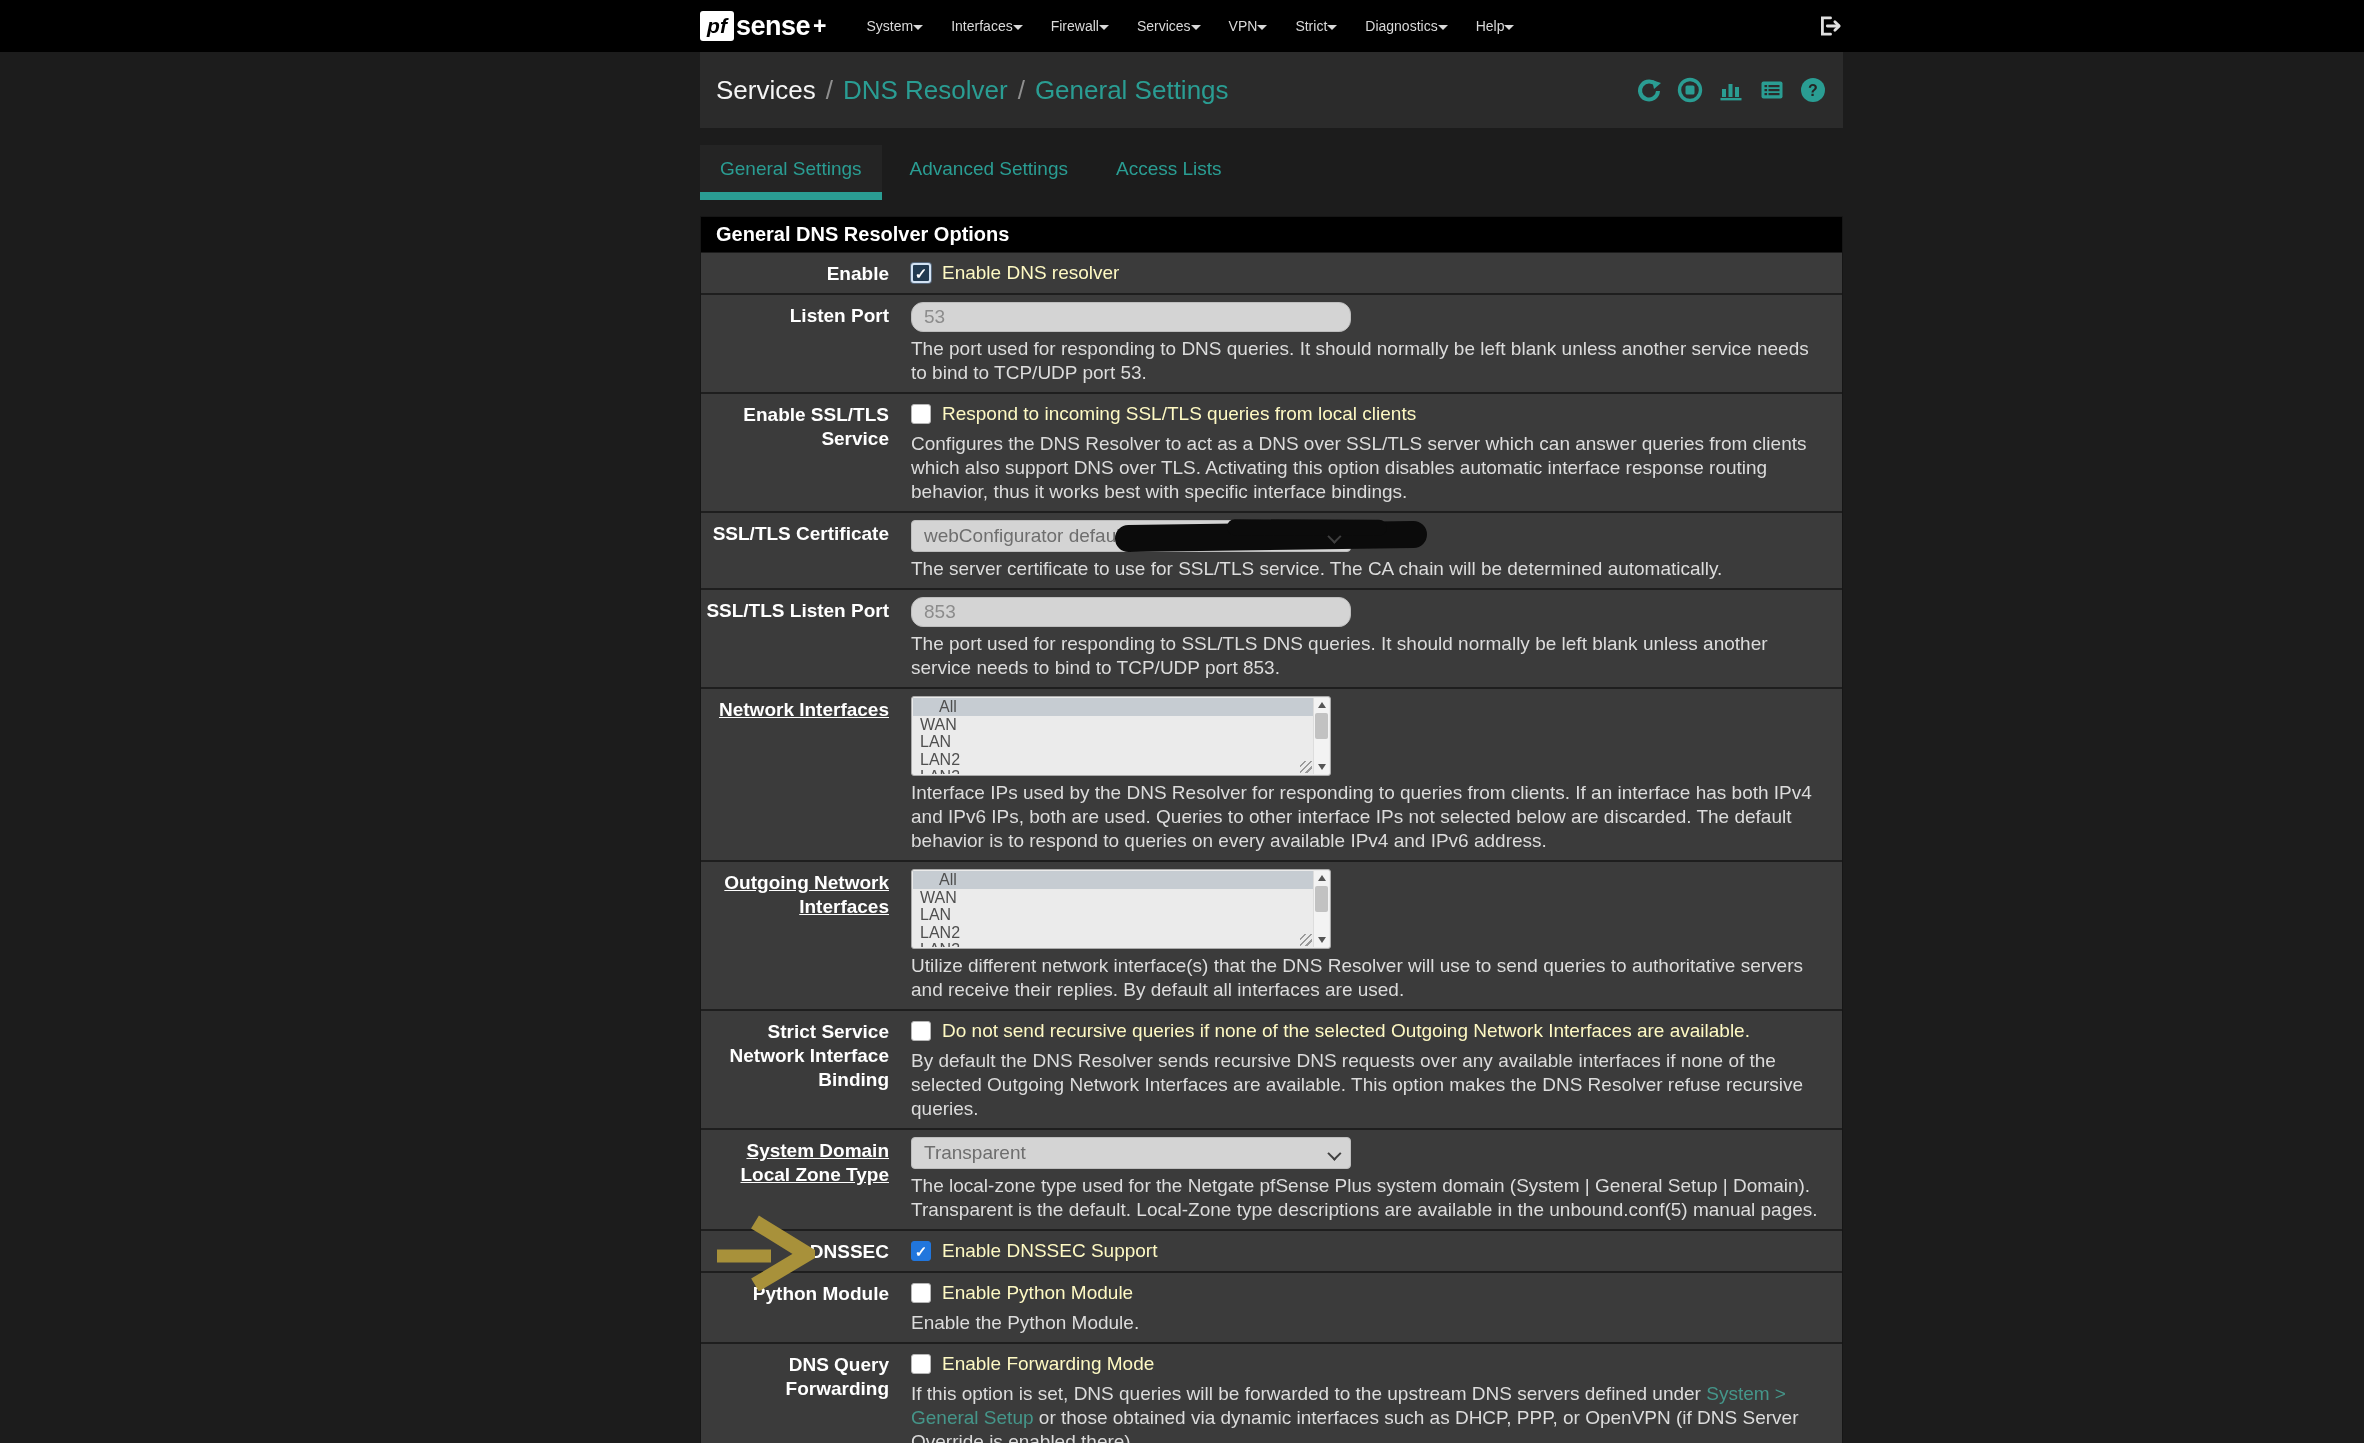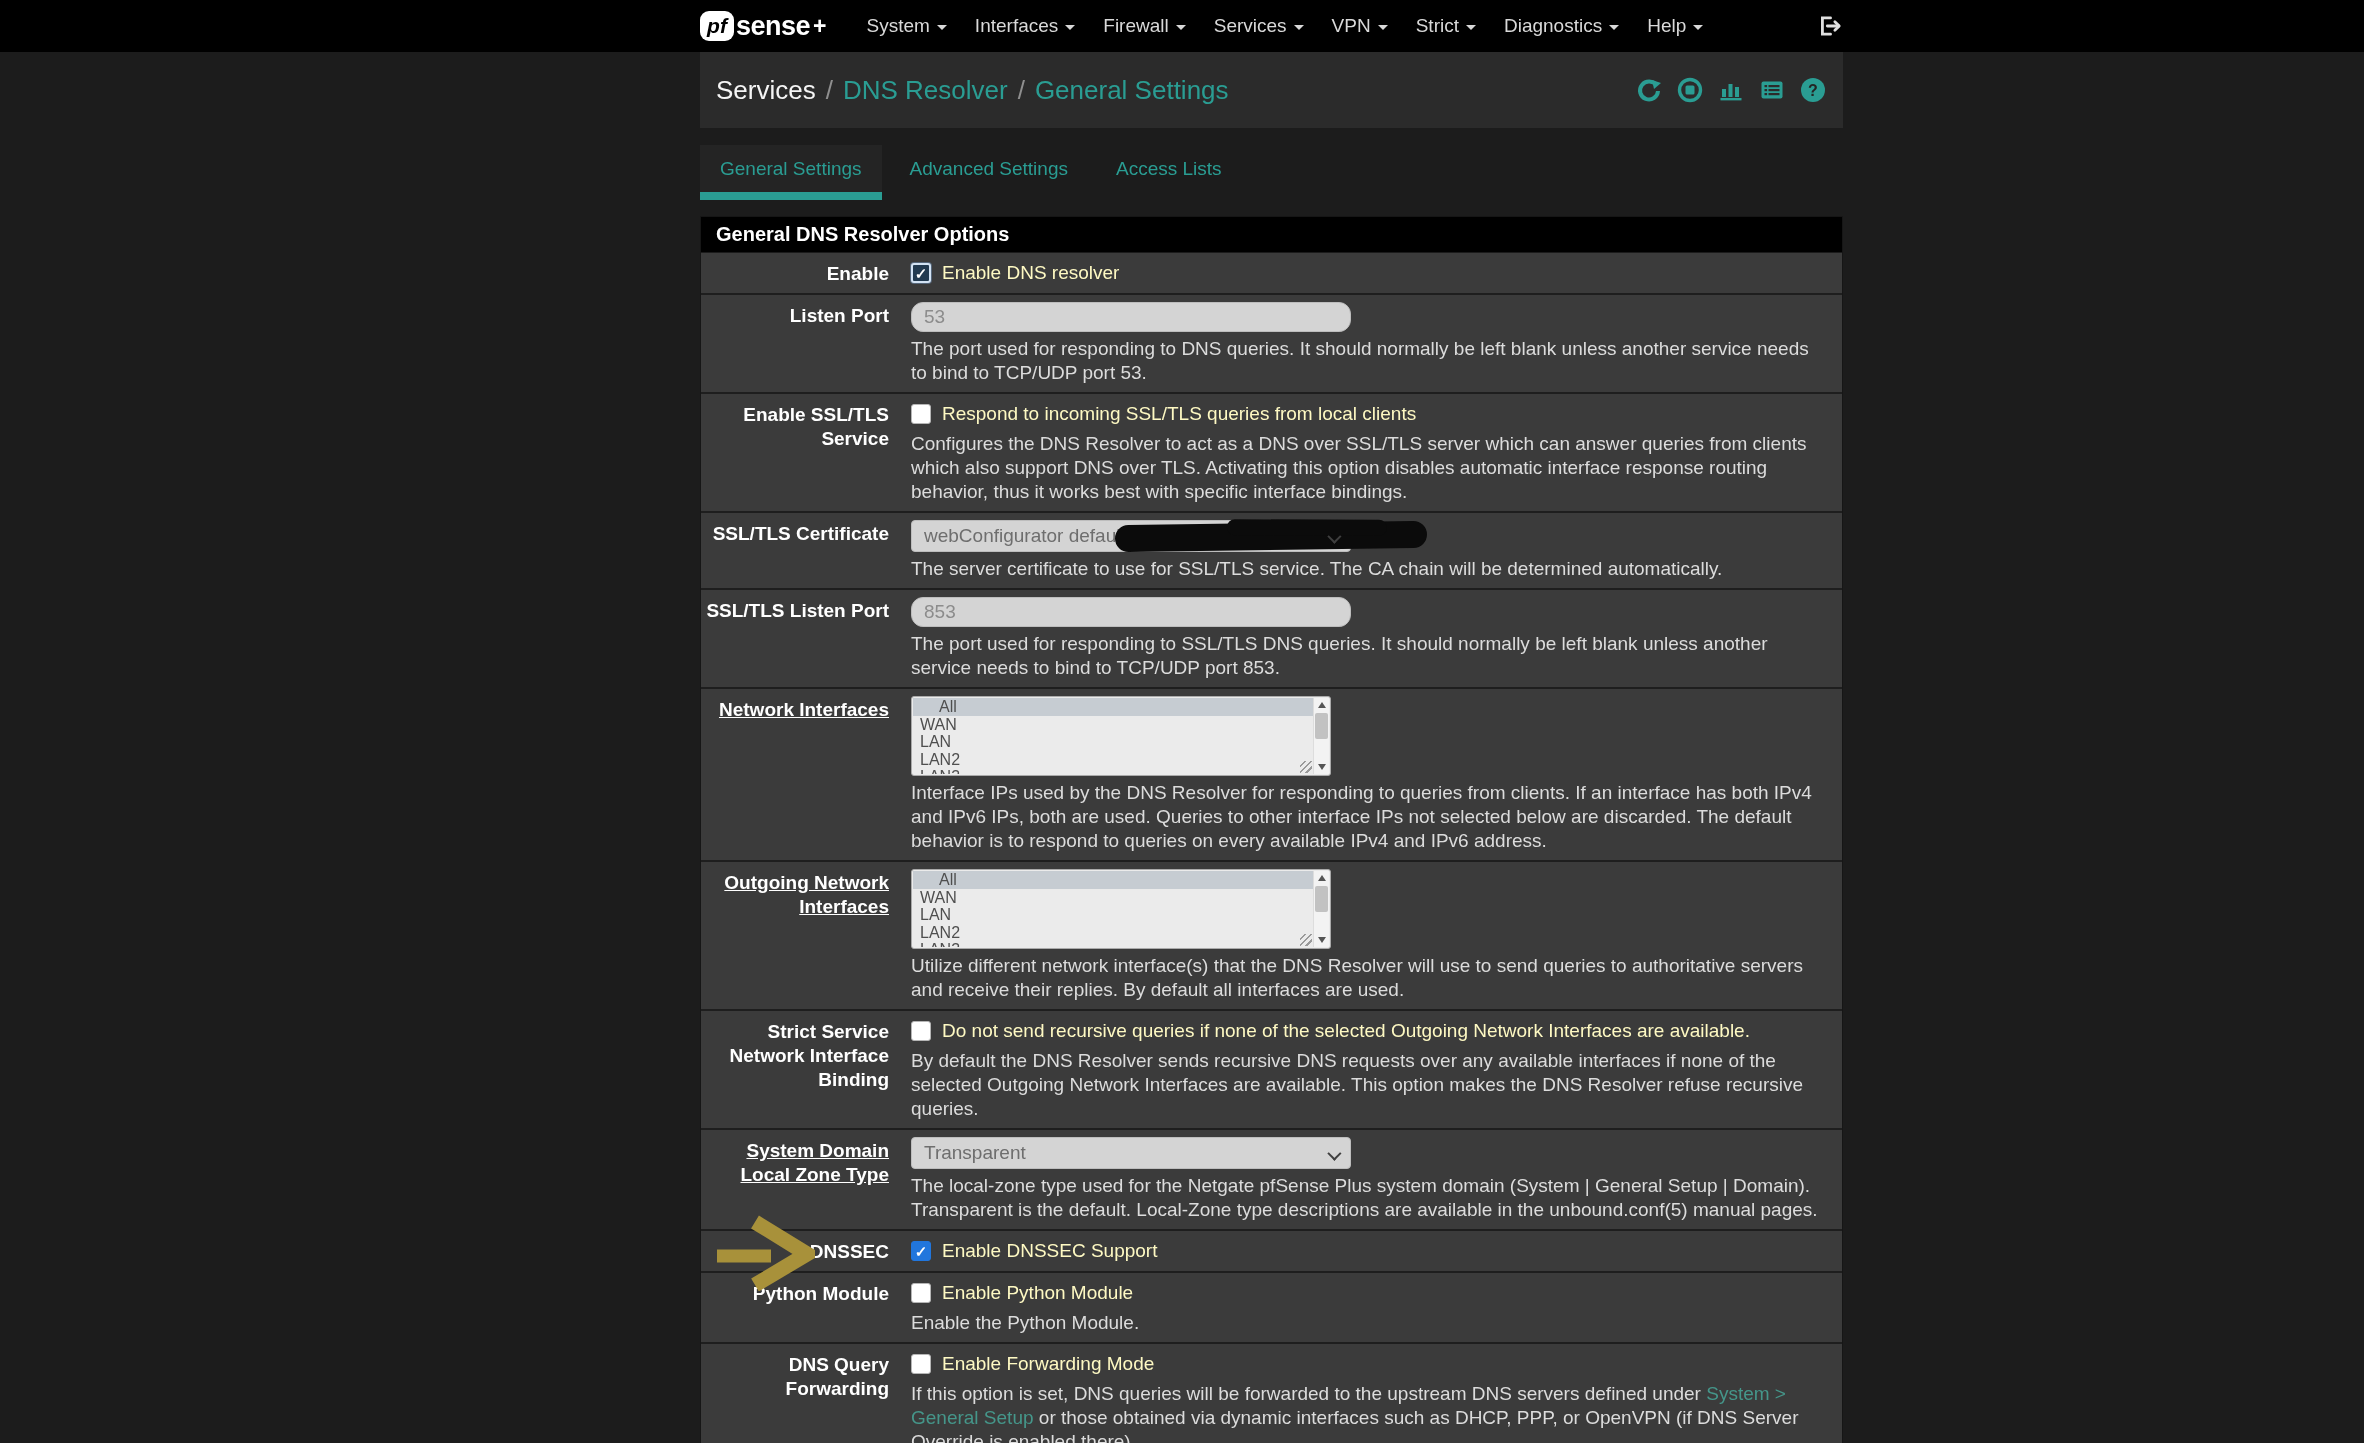--- a/index.html
+++ b/index.html
@@ -8,28 +8,28 @@
     background:#1c1c1c;
     font-family:"Liberation Sans", sans-serif;
     color:#e8e8e8;
     position:relative;
   }
 
   
   .navbar { background:#000; height:52px; width:100%; }
   .navbar-inner { margin-left:700px; width:1143px; height:52px; display:flex; align-items:center; }
   .brand { display:flex; align-items:center; cursor:pointer; }
-  .brand-pf { width:34px; height:30px; background:#fff; border-radius:9px; color:#000;
+  .brand-pf { width:34px; height:30px; background:#fff; border-radius:3px; color:#000;
               font-weight:bold; font-style:italic; font-size:21px; display:flex; align-items:center;
               justify-content:center; }
   .brand-sense { color:#fff; font-weight:bold; font-size:27px; letter-spacing:-0.5px; margin-left:2px; }
   .brand-plus { color:#fff; font-weight:bold; font-size:23px; margin-left:3px; }
   .nav-menu { display:flex; align-items:center; margin-left:26px; }
-  .nav-item { color:#d9d9d9; font-size:19px; padding:0 14px; height:43px; display:flex;
-              align-items:center; gap:7px; cursor:pointer; white-space:nowrap; }
+  .nav-item { color:#d9d9d9; font-size:14px; padding:0 14px; height:43px; display:flex;
+              align-items:center; cursor:pointer; white-space:nowrap; }
   .caret { width:0; height:0; border-left:5px solid transparent; border-right:5px solid transparent;
            border-top:5px solid #d9d9d9; display:inline-block; margin-top:2px; }
   .logout { margin-left:auto; cursor:pointer; display:flex; align-items:center; }
 
   
   .band { margin-left:700px; width:1143px; height:76px; background:#2b2b2b;
           display:flex; align-items:center; padding:0 16px; }
   .crumbs { font-size:26px; display:flex; align-items:center; gap:10px; }
   .crumb-root { color:#f5f5f5; }
   .crumb-sep { color:#8f8f8f; }

